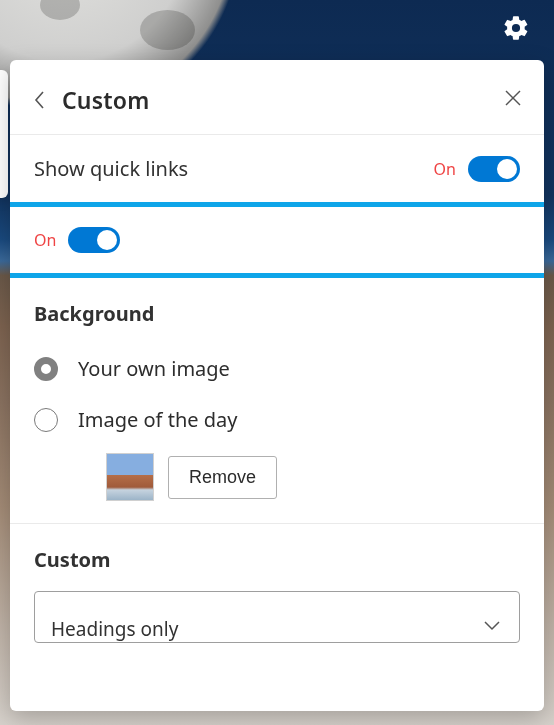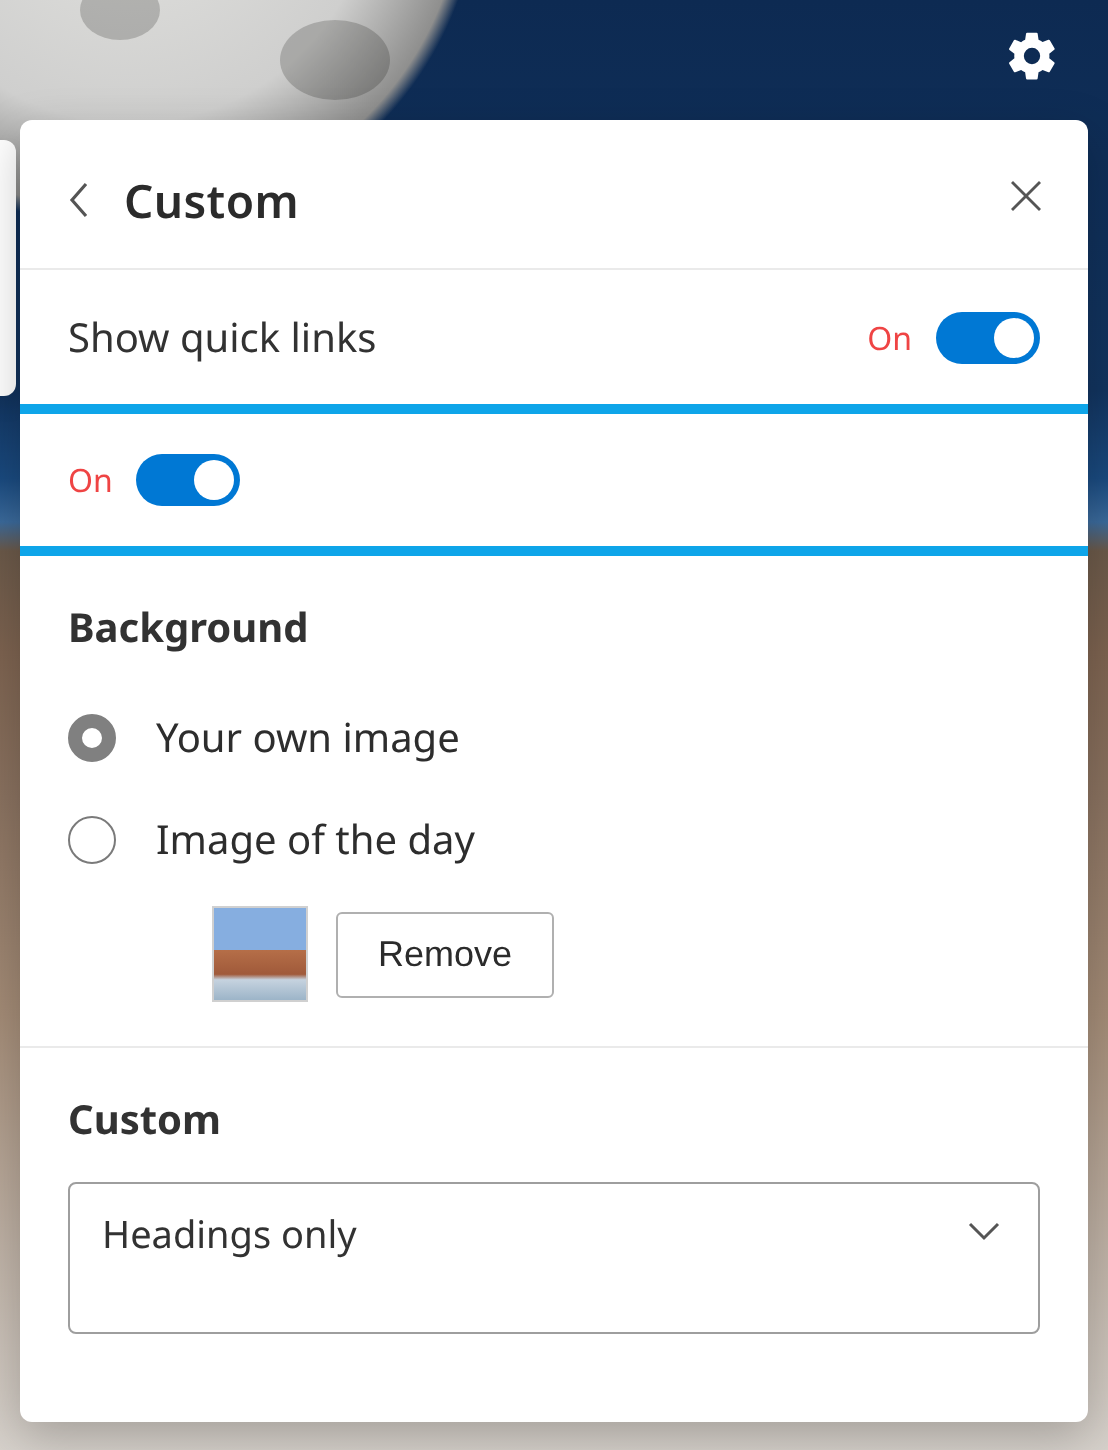--- a/index.html
+++ b/index.html
@@ -160,22 +160,22 @@
   }
   .content-section {
     padding: 22px 24px 26px 24px;
   }
   .select {
     margin-top: 14px;
     border: 1px solid #9e9e9e;
     border-radius: 4px;
     height: 50px;
     display: flex;
-    align-items: flex-start;
-    padding: 12px 16px;
+    align-items: flex-end;
+    padding: 0 16px;
     font-size: 19px;
     color: #323232;
     cursor: pointer;
   }
   .select .sel-label { flex: 1; }
   .chev { color: #555; }
   .stub-tab {
     position: absolute;
     top: 70px;
     left: 0;

